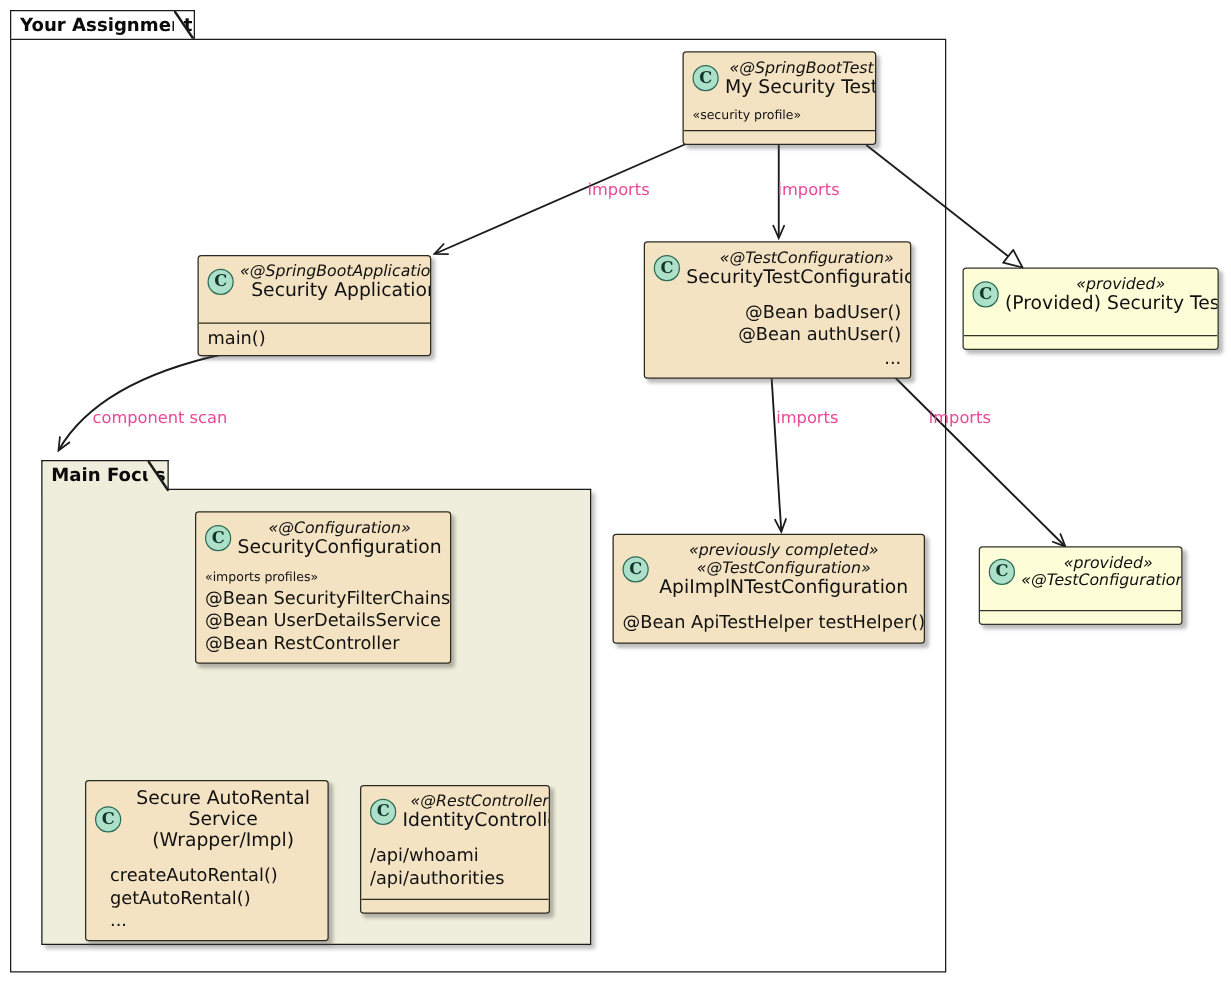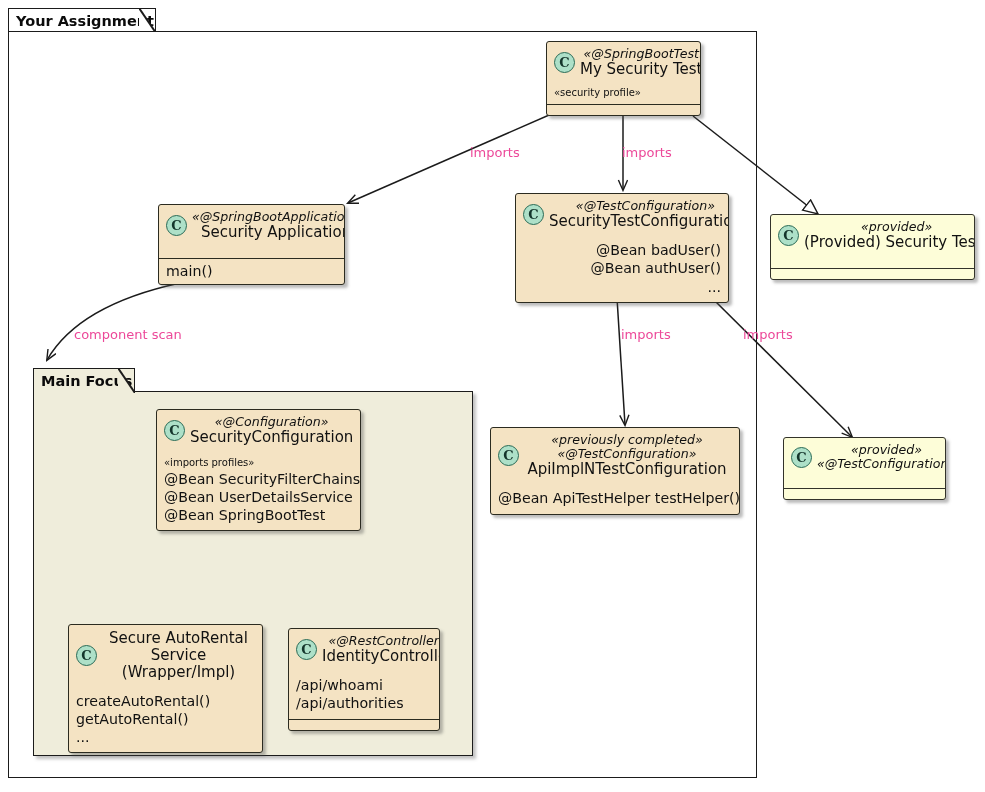--- a/index.html
+++ b/index.html
@@ -212,33 +212,33 @@
       <div class="cicon">C</div>
       <div class="hdr-txt">
         <div class="stereo">«@Configuration»</div>
         <div class="cname">SecurityConfiguration</div>
       </div>
     </div>
     <div class="cmp" style="padding-top:5px;padding-bottom:6px;">
       <div class="row st">«imports profiles»</div>
       <div class="row">@Bean SecurityFilterChains</div>
       <div class="row">@Bean UserDetailsService</div>
-      <div class="row">@Bean SpringBootTest</div>
+      <div class="row">@Bean RestController</div>
     </div>
   </div>
 
   <div class="cls" style="left:68px;top:624px;width:195px;z-index:4;">
     <div class="hdr" style="padding-right:7px;">
       <div class="cicon">C</div>
       <div class="hdr-txt">
         <div class="cname two">Secure AutoRental</div>
         <div class="cname two">Service (Wrapper/Impl)</div>
       </div>
     </div>
-    <div class="cmp" style="padding-top:5px;padding-bottom:6px;">
+    <div class="cmp" style="padding-top:5px;padding-bottom:6px;margin-left:12px;">
       <div class="row">createAutoRental()</div>
       <div class="row">getAutoRental()</div>
       <div class="row">...</div>
     </div>
   </div>
 
   <div class="cls" style="left:288px;top:628px;width:152px;z-index:4;">
     <div class="hdr">
       <div class="cicon">C</div>
       <div class="hdr-txt">

